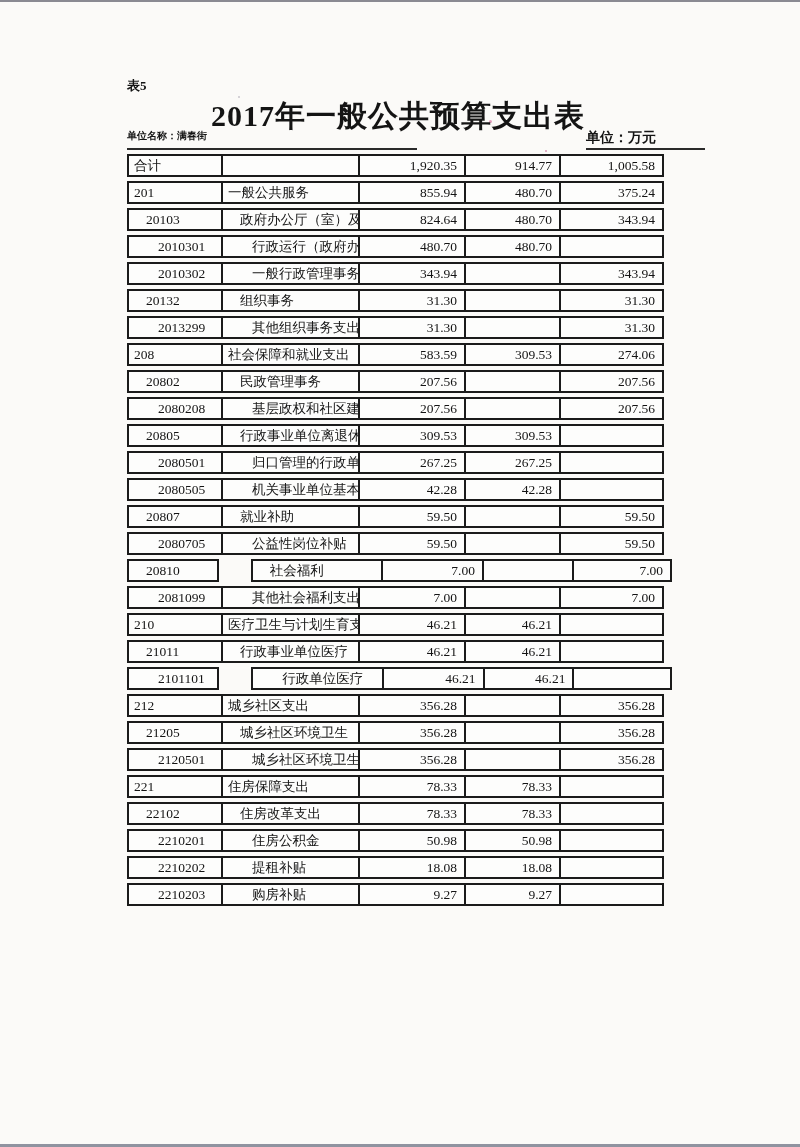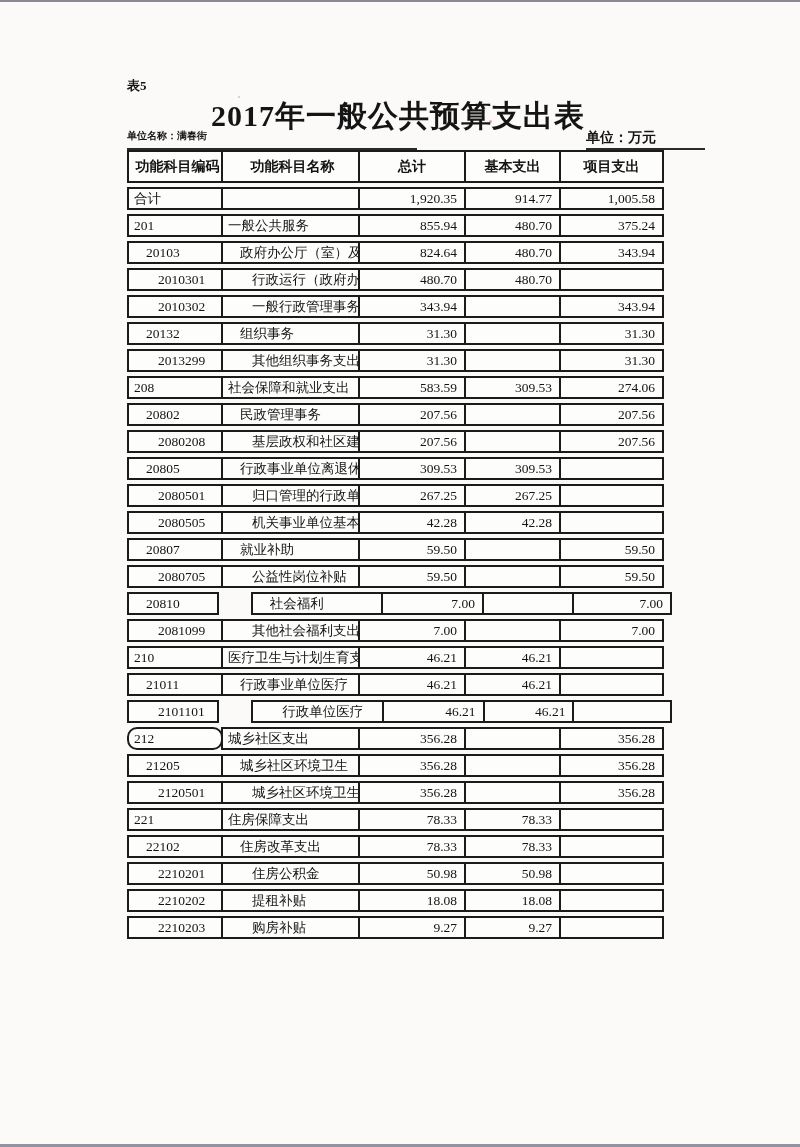--- a/index.html
+++ b/index.html
@@ -77,27 +77,20 @@
 <span class="speck" style="left:545px;top:150px;width:2px;height:2px;background:#d898b6;"></span>
 <span class="speck" style="left:263px;top:160px;width:2px;height:2px;background:#b9b4c0;"></span>
 <span class="speck" style="left:238px;top:96px;width:2px;height:2px;background:#c9c5cc;"></span>
 
 <div class="table-label">表5</div>
 <div class="page-title">2017年一般公共预算支出表</div>
 <div class="unit-name">单位名称：满春街</div>
 <div class="unit-label">单位：万元</div>
 
 <div class="budget-table">
-  <div class="thead">
-    <div class="cell c-code">功能科目编码</div>
-    <div class="cell c-name">功能科目名称</div>
-    <div class="cell c-total">总计</div>
-    <div class="cell c-basic">基本支出</div>
-    <div class="cell c-project">项目支出</div>
-  </div>
   <div id="table-body">
       <div class="trow">
         <div class="cell c-code" style="padding-left: 5px;">合计</div>
         <div class="cell c-name" style="padding-left: 5px;"></div>
         <div class="cell c-total c-num">1,920.35</div>
         <div class="cell c-basic c-num">914.77</div>
         <div class="cell c-project c-num">1,005.58</div>
       </div>
       <div class="trow">
         <div class="cell c-code" style="padding-left: 5px;">201</div>
@@ -226,21 +219,21 @@
         <div class="cell c-project c-num"></div>
       </div>
       <div class="trow">
         <div class="cell c-code" style="padding-left: 29px;">2101101</div>
         <div class="cell c-name" style="padding-left: 29px; margin-left: 32px;">行政单位医疗</div>
         <div class="cell c-total c-num">46.21</div>
         <div class="cell c-basic c-num">46.21</div>
         <div class="cell c-project c-num"></div>
       </div>
       <div class="trow">
-        <div class="cell c-code" style="padding-left: 5px; border-radius: 10px;">212</div>
+        <div class="cell c-code" style="padding-left: 5px;">212</div>
         <div class="cell c-name" style="padding-left: 5px;">城乡社区支出</div>
         <div class="cell c-total c-num">356.28</div>
         <div class="cell c-basic c-num"></div>
         <div class="cell c-project c-num">356.28</div>
       </div>
       <div class="trow">
         <div class="cell c-code" style="padding-left: 17px;">21205</div>
         <div class="cell c-name" style="padding-left: 17px;">城乡社区环境卫生</div>
         <div class="cell c-total c-num">356.28</div>
         <div class="cell c-basic c-num"></div>

